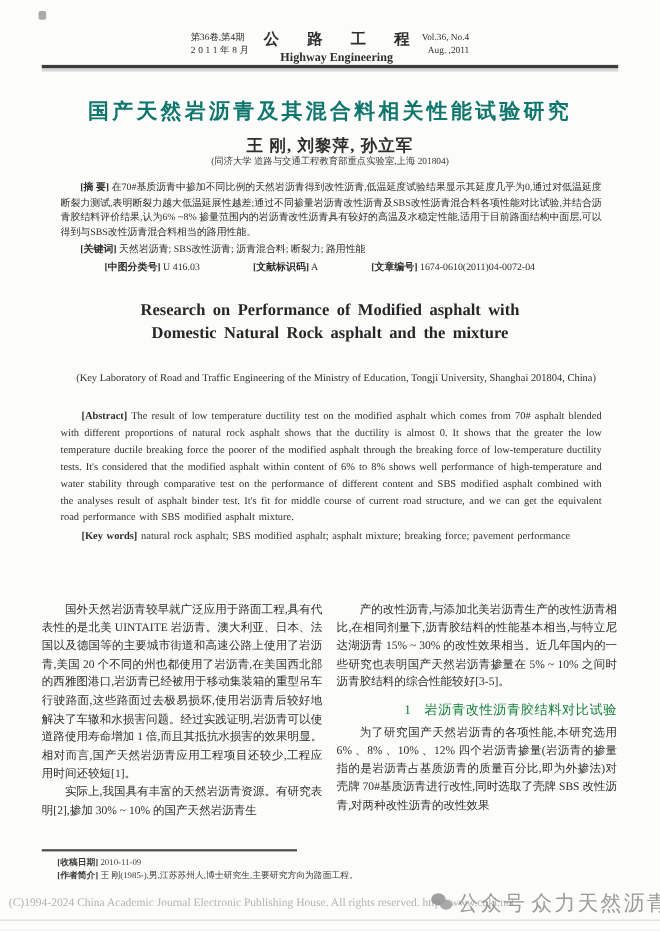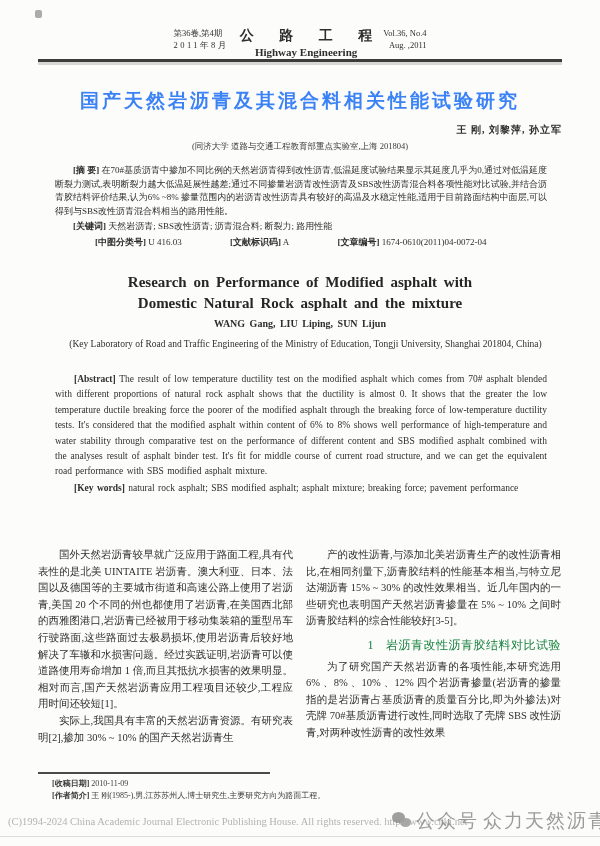--- a/index.html
+++ b/index.html
@@ -28,25 +28,25 @@
     background:#3c3c3c;box-shadow:0 3px 0 rgba(120,120,120,.28);
   }
   .corner-artifact{
     position:absolute;left:35px;top:10px;width:7px;height:8px;
     background:#6a6a6a;opacity:.55;border-radius:2px;
     filter:blur(.4px);
   }
   
   .title-cn{
     position:absolute;left:38px;top:88px;width:524px;
-    text-align:center;font-size:19px;font-weight:bold;letter-spacing:3px;color:#3b82f6;
+    text-align:center;font-size:19px;font-weight:bold;letter-spacing:3px;color:#0f766e;
   }
   .authors-cn{
     position:absolute;left:38px;top:123px;width:524px;
-    text-align:right;font-size:10px;font-weight:bold;letter-spacing:1px;
+    text-align:center;font-size:15px;font-weight:bold;letter-spacing:1px;
   }
   .affil-cn{
     position:absolute;left:38px;top:141px;width:524px;
     text-align:center;font-size:8.5px;color:#3a3a3a;
   }
   
   .abs-cn{
     position:absolute;left:55px;top:164px;width:492px;
     font-size:9px;line-height:13.6px;text-align:justify;
   }
@@ -156,21 +156,20 @@
       <span class="item"><b>[中图分类号]</b> <span>U 416.03</span></span>
       <span class="item"><b>[文献标识码]</b> <span>A</span></span>
       <span class="item"><b>[文章编号]</b> <span>1674-0610(2011)04-0072-04</span></span>
     </div>
   </div>
 
   <div class="en-title">
     <div>Research on Performance of Modified asphalt with</div>
     <div>Domestic Natural Rock asphalt and the mixture</div>
   </div>
-  <div class="en-authors">WANG Gang, LIU Liping, SUN Lijun</div>
   <div class="en-affil">(Key Laboratory of Road and Traffic Engineering of the Ministry of Education, Tongji University, Shanghai 201804, China)</div>
 
   <div class="en-abs">
     <p class="para"><b>[Abstract]</b> <span>The result of low temperature ductility test on the modified asphalt which comes from 70# asphalt blended with different proportions of natural rock asphalt shows that the ductility is almost 0. It shows that the greater the low temperature ductile breaking force the poorer of the modified asphalt through the breaking force of low-temperature ductility tests. It's considered that the modified asphalt within content of 6% to 8% shows well performance of high-temperature and water stability through comparative test on the performance of different content and SBS modified asphalt combined with the analyses result of asphalt binder test. It's fit for middle course of current road structure, and we can get the equivalent road performance with SBS modified asphalt mixture.</span></p>
     <div class="en-kw"><b>[Key words]</b> <span>natural rock asphalt; SBS modified asphalt; asphalt mixture; breaking force; pavement performance</span></div>
   </div>
 
   <div class="columns">
     <div class="col">
       <p>国外天然岩沥青较早就广泛应用于路面工程,具有代表性的是北美 UINTAITE 岩沥青。澳大利亚、日本、法国以及德国等的主要城市街道和高速公路上使用了岩沥青,美国 20 个不同的州也都使用了岩沥青,在美国西北部的西雅图港口,岩沥青已经被用于移动集装箱的重型吊车行驶路面,这些路面过去极易损坏,使用岩沥青后较好地解决了车辙和水损害问题。经过实践证明,岩沥青可以使道路使用寿命增加 1 倍,而且其抵抗水损害的效果明显。相对而言,国产天然岩沥青应用工程项目还较少,工程应用时间还较短[1]。</p>

